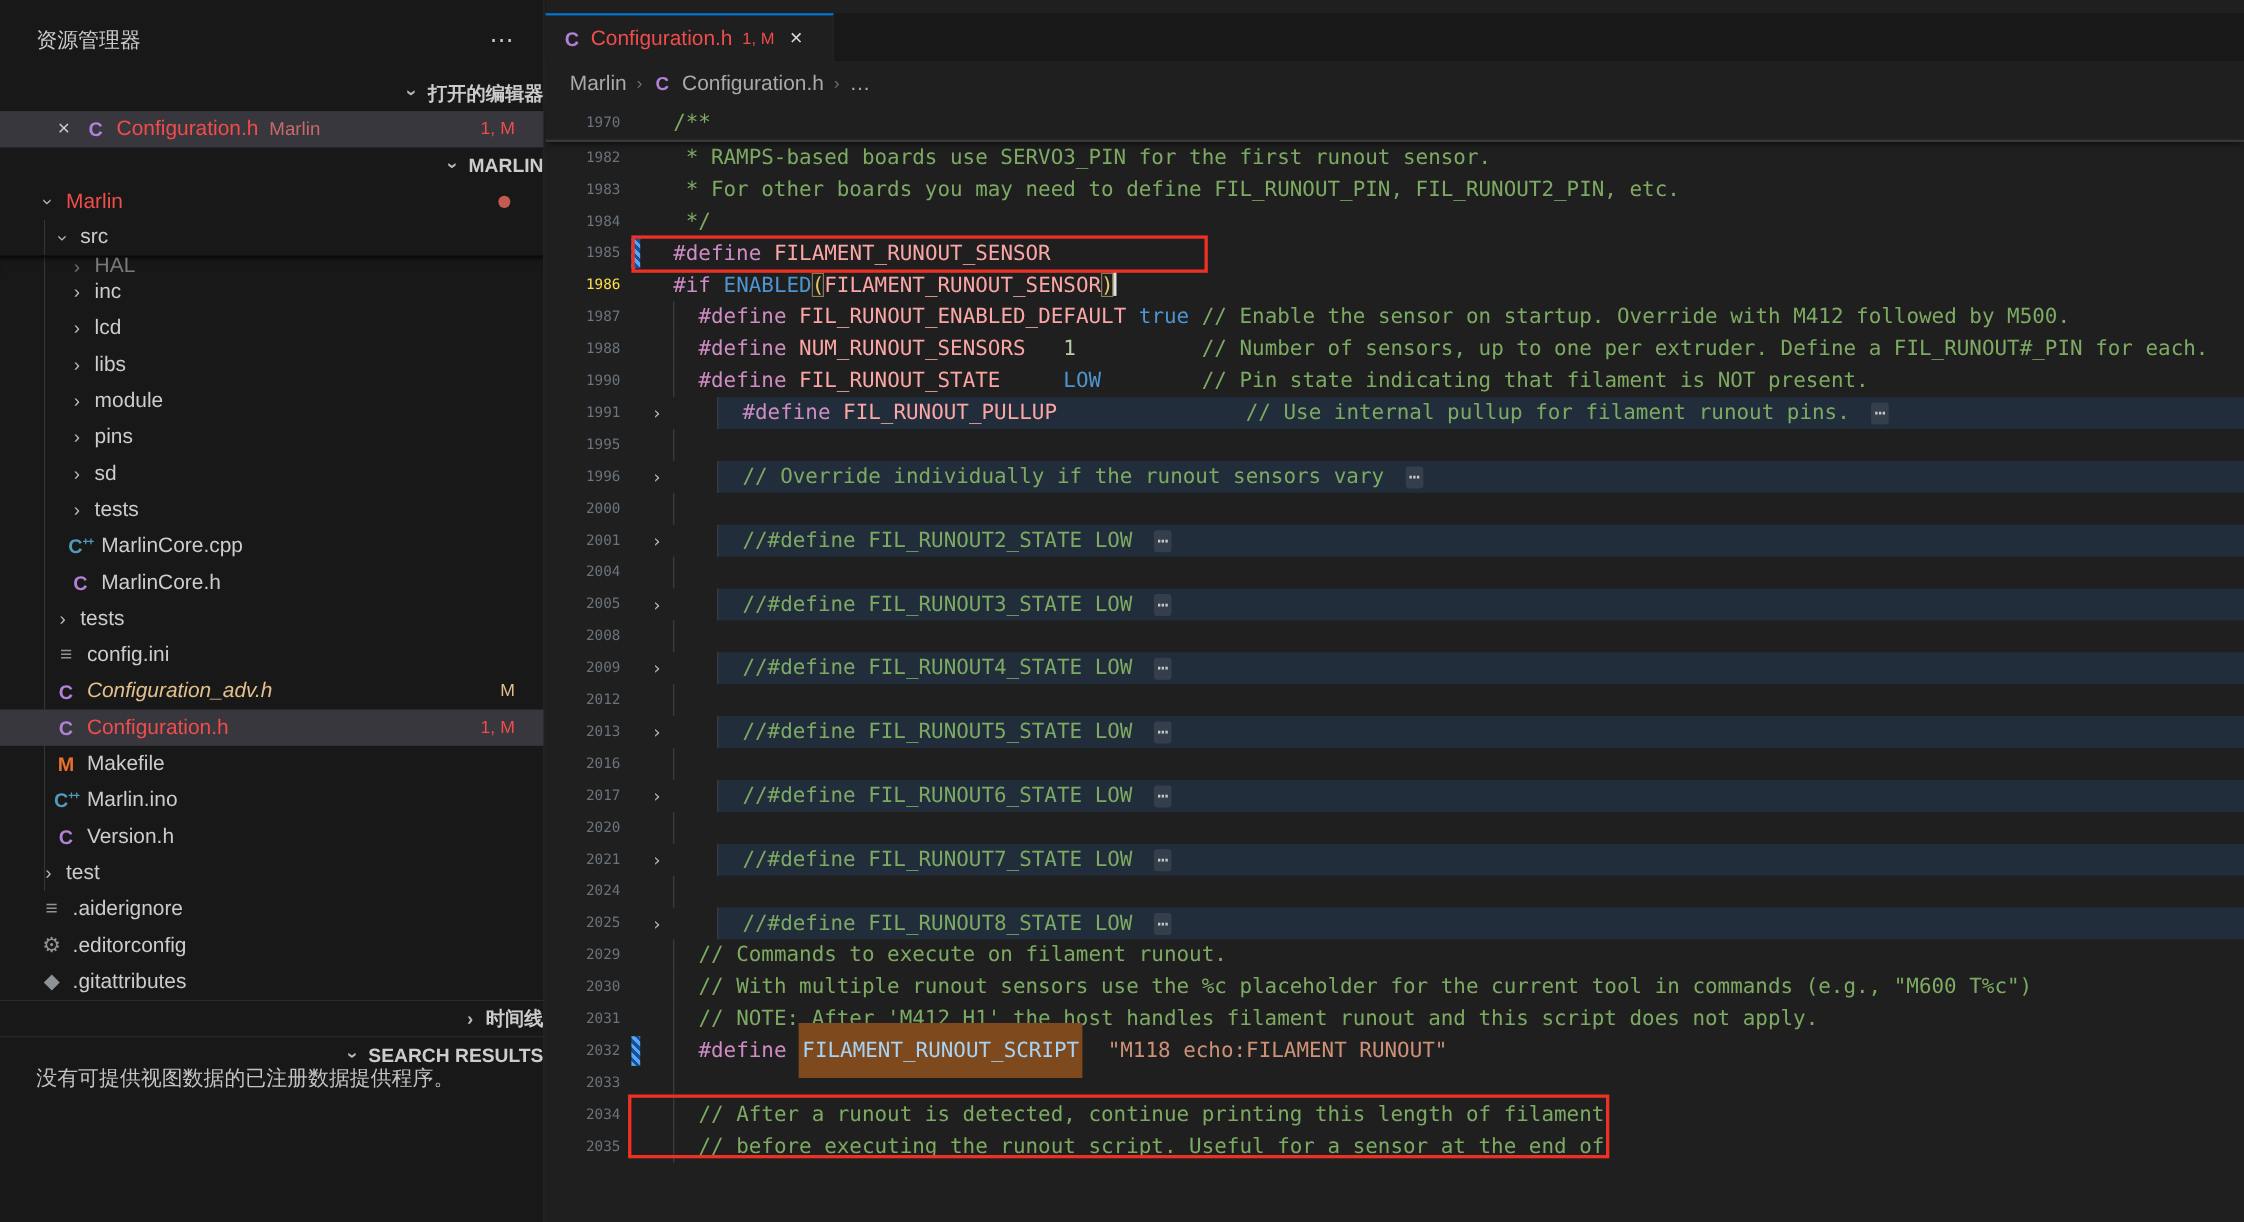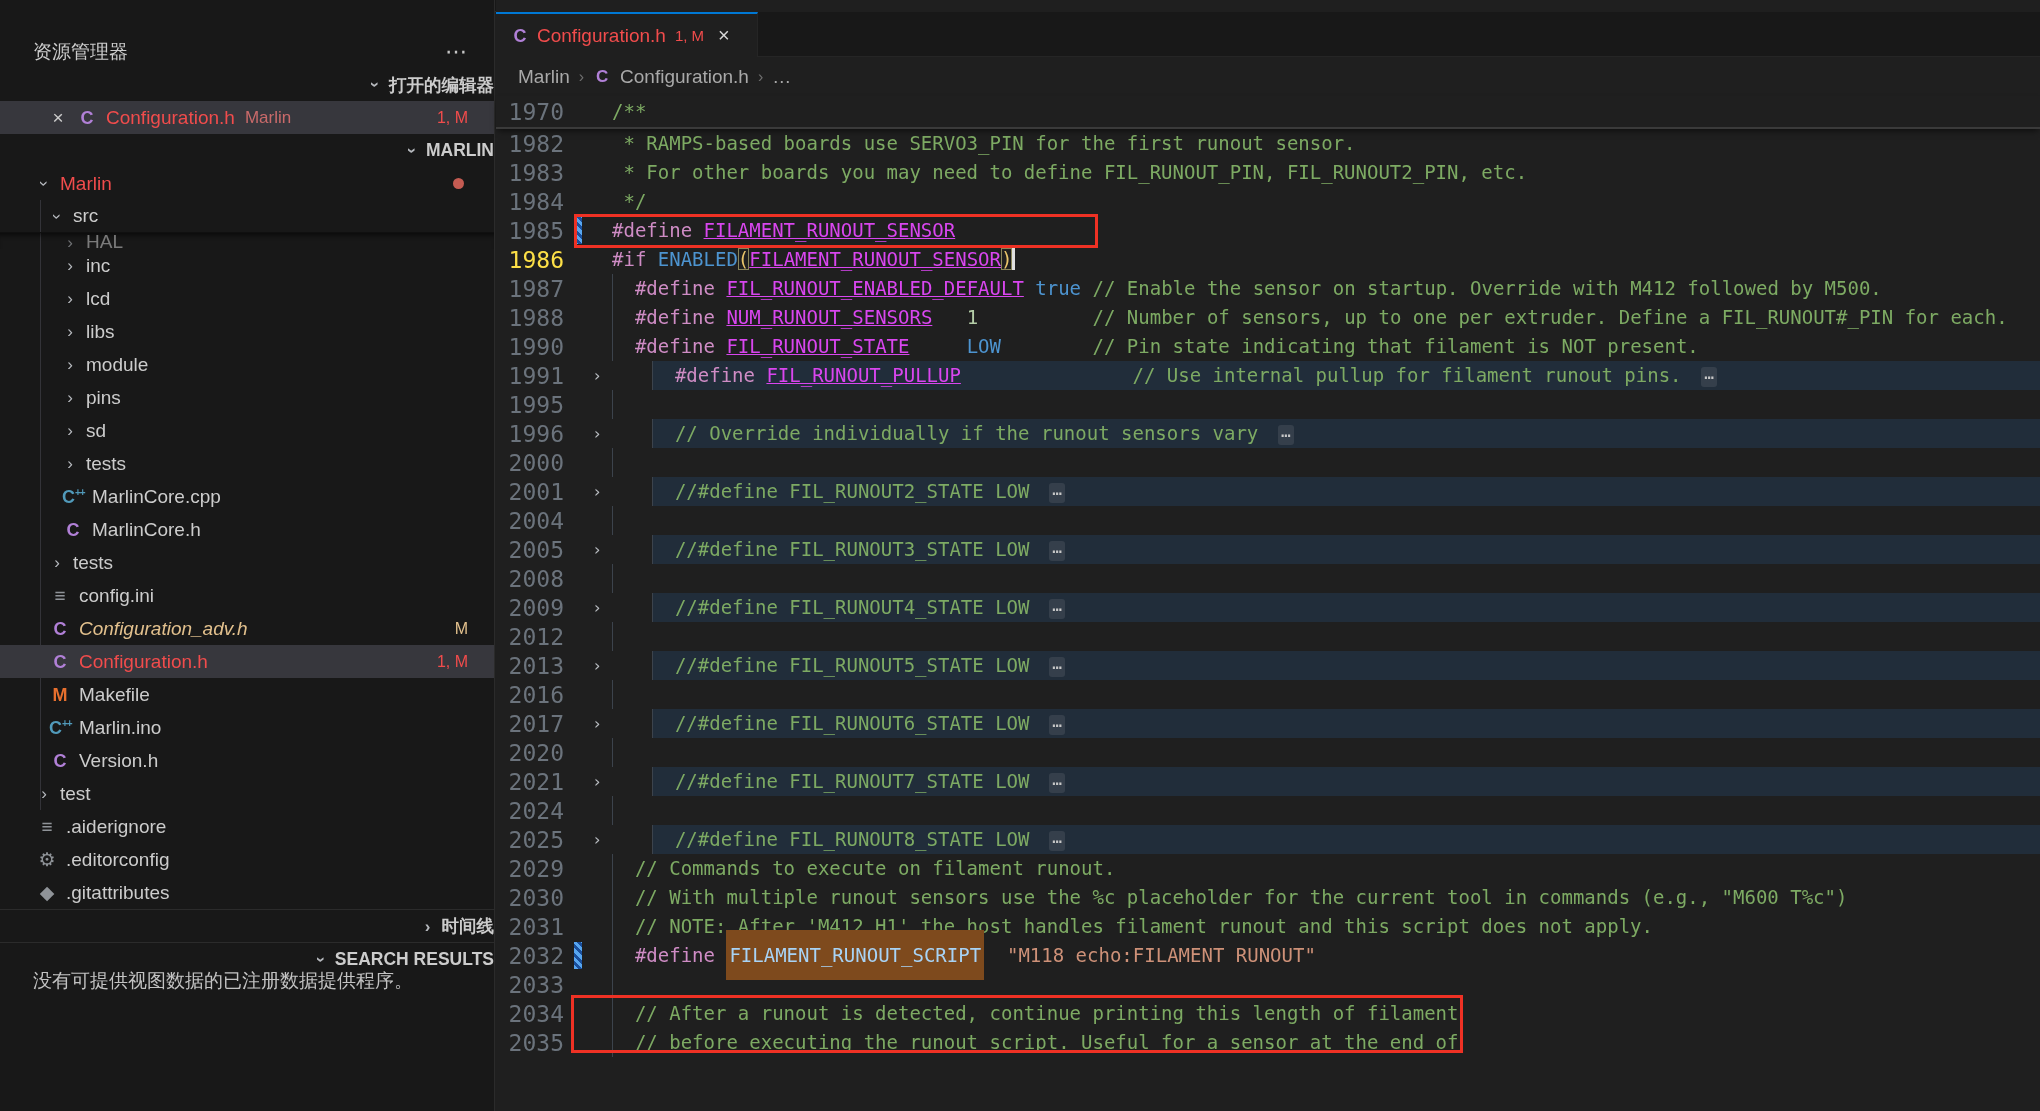--- a/index.html
+++ b/index.html
@@ -8,21 +8,21 @@
     position:relative; width:2040px; height:1111px; overflow:hidden;
     background:#1f1f1f; font-family:"Liberation Sans", sans-serif;
     color:#cccccc; user-select:none;
   }
   
   .topstrip { position:absolute; left:0; top:0; width:2040px; height:12px;
     background:#181818; border-bottom:1px solid #2e2e2e; }
   
   .sidebar { position:absolute; left:0; top:0; width:495px; height:1111px;
     background:#181818; border-right:1px solid #2b2b2b; }
-  .sb-title { position:absolute; left:0; top:35px; width:100%; height:34px;
+  .sb-title { position:absolute; left:0; top:20px; width:100%; height:34px;
     display:flex; align-items:center; padding:0 26px 0 33px; font-size:19px; color:#cccccc; }
   .sb-title .spacer { flex:1; }
   .more-btn { color:#c5c5c5; font-size:22px; letter-spacing:1px; cursor:pointer; }
   .sb-rows { position:absolute; left:0; top:68px; width:100%; }
   .row { display:flex; align-items:center; height:33px; position:relative; font-size:19px; color:#cccccc; }
   .row.hdr { font-weight:bold; font-size:17.5px; padding-left:14px;justify-content:flex-end; }
   .row.hdr .chev { margin-right:6px; }
   .row.sect-border { border-top:1px solid #2b2b2b; }
   .row.selected { background:#37373d; }
   .chev { width:16px; text-align:center; color:#b6b9be; font-size:17px; line-height:1;
@@ -64,31 +64,31 @@
   .breadcrumb { position:absolute; left:0; top:57px; width:100%; height:39px; display:flex;
     align-items:center; padding-left:22px; gap:9px; font-size:19px; color:#a9a9a9; }
   .breadcrumb .sep { color:#6e6e6e; font-size:16px; }
   .breadcrumb .ficon { font-size:17px; width:18px;}
   
   .code { position:absolute; left:0; top:96px; width:100%;
     font-family:"DejaVu Sans Mono", monospace; font-size:19px; }
   .crow { display:flex; align-items:center; height:29px; }
   .crow.sticky-sep { height:33px; border-bottom:2px solid #3a3a3a;
     box-shadow:0 4px 6px -2px rgba(0,0,0,.55); position:relative; z-index:2; }
-  .lnum { width:68px; flex:none; text-align:right; color:#6b737c; font-size:23px; cursor:pointer; }
+  .lnum { width:68px; flex:none; text-align:right; color:#6b737c; font-size:13px; cursor:pointer; }
   .lnum.active { color:#fde047; }
   .gmod { width:18px; flex:none; height:29px; position:relative; }
   .gmod .hatch { position:absolute; left:10px; top:1px; width:8px; height:27px;
     background:repeating-linear-gradient(45deg,#57a6f0 0 3px,#1a4f9c 3px 6px); }
   .gchev { width:30px; flex:none; text-align:center; color:#b9bdc2; font-size:16px; cursor:pointer;}
   .lcode { flex:1; height:29px; line-height:29px; white-space:pre; position:relative; }
   .crow.fold .lcode { background:#212d3a;margin-left:40px; }
   .lcode.guide::before { content:""; position:absolute; left:0; top:0; bottom:0; width:1px;
     background:#3c434c; }
-  .tk-pp { color:#cf8cc5; } .tk-id { color:#d946ef;text-decoration:underline; } .tk-kw { color:#4d94d0; }
+  .tk-pp { color:#cf8cc5; } .tk-id { color:#fca5a5; } .tk-kw { color:#4d94d0; }
   .tk-num { color:#b5cea8; } .tk-str { color:#ce9178; } .tk-cm { color:#7daa63; }
   .tk-pl { color:#d4d4d4; }
   .tk-br { color:#e9c46a; outline:1px solid #89855a; outline-offset:-1px; }
   .tk-match { background:#7e4a1d; color:#a8d3f5; padding:14px 3px; }
   .dots-badge { display:inline-block; margin-left:8px; color:#c8c8c8; font-size:17px;
     background:rgba(255,255,255,.09); border-radius:3px; padding:0 3px; line-height:20px;
     vertical-align:middle; }
   .caret { display:inline-block; width:2.5px; height:23px; background:#e0e0e0;
     vertical-align:-4px; }
   

